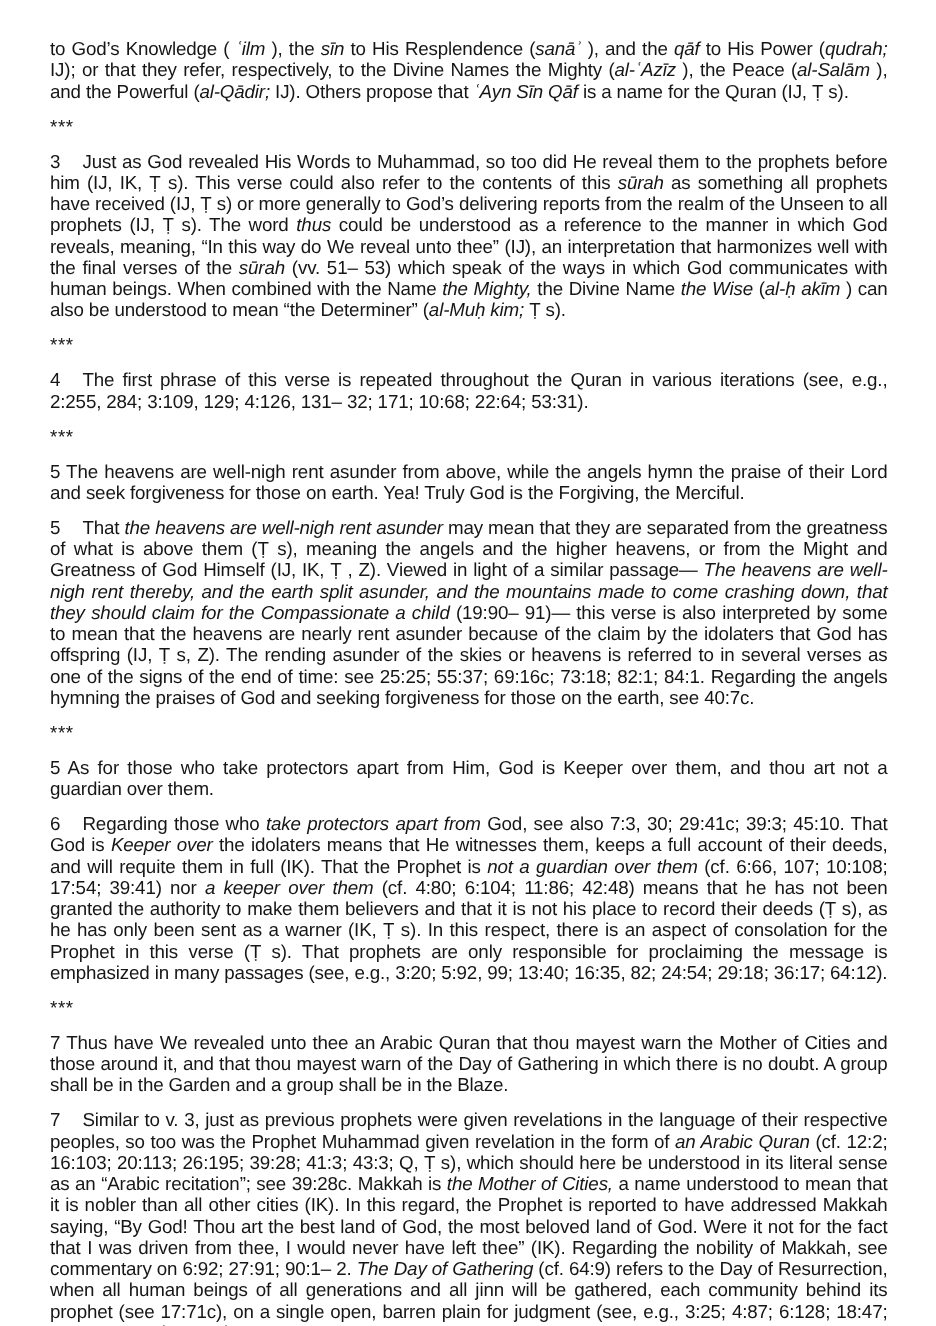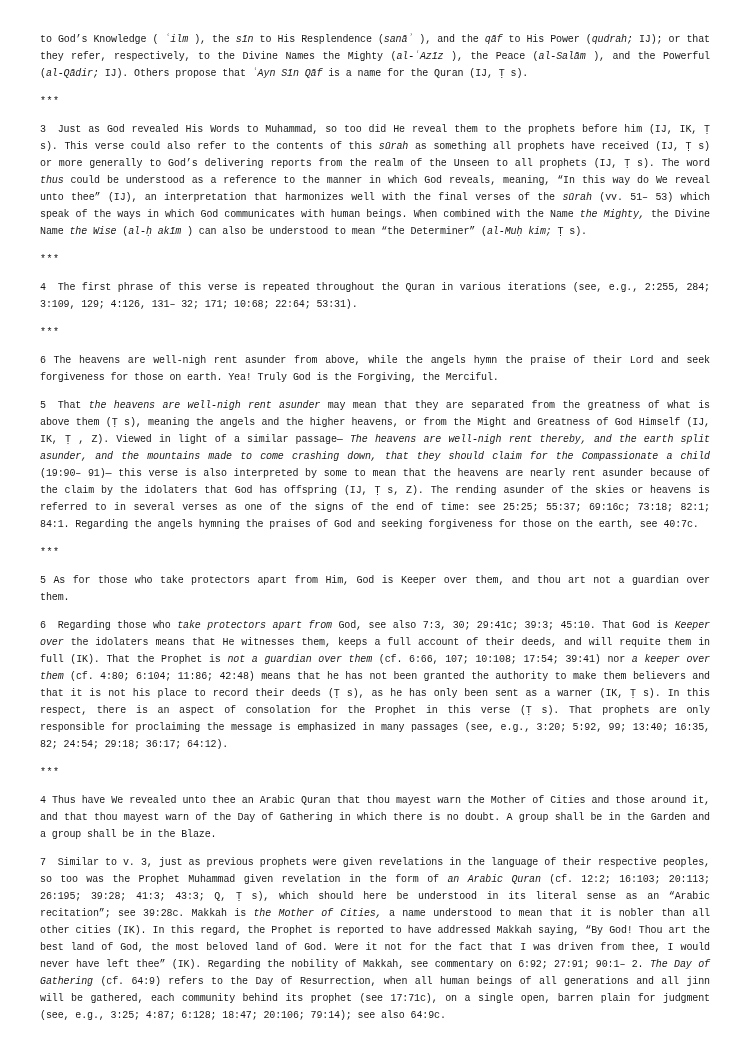--- a/index.html
+++ b/index.html
@@ -14,22 +14,22 @@
     box-sizing: border-box;
     background: #ffffff;
     color: #161616;
     padding: 31px 39px 18px 40px;
     overflow: hidden;
   }
   .page-body {
     width: 670px;
   }
   .para {
-    font-family: Liberation Mono, monospace;
-    font-size: 10px;
+    font-family: Liberation Sans, sans-serif;
+    font-size: 15px;
     line-height: 17px;
     letter-spacing: -0.12px;
     text-align: justify;
     margin: 0 0 11px 0;
     color: #161616;
   }
   .para em {
     font-style: italic;
   }
   .para.separator {
@@ -44,22 +44,22 @@
 <body>
 
 <div class="page">
   <div class="page-body">
       <p class="para commentary"><span>to God’s Knowledge ( </span><em>ʿilm</em><span> ), the </span><em>sīn</em><span> to His Resplendence (</span><em>sanāʾ</em><span> ), and the </span><em>qāf</em><span> to His Power (</span><em>qudrah;</em><span> IJ); or that they refer, respectively, to the Divine Names the Mighty (</span><em>al-ʿAzīz</em><span> ), the Peace (</span><em>al-Salām</em><span> ), and the Powerful (</span><em>al-Qādir;</em><span> IJ). Others propose that </span><em>ʿAyn Sīn Qāf</em><span> is a name for the Quran (IJ, Ṭ s).</span></p>
       <p class="para separator"><span>***</span></p>
       <p class="para commentary"><span>3  Just as God revealed His Words to Muhammad, so too did He reveal them to the prophets before him (IJ, IK, Ṭ s). This verse could also refer to the contents of this </span><em>sūrah</em><span> as something all prophets have received (IJ, Ṭ s) or more generally to God’s delivering reports from the realm of the Unseen to all prophets (IJ, Ṭ s). The word </span><em>thus</em><span> could be understood as a reference to the manner in which God reveals, meaning, “In this way do We reveal unto thee” (IJ), an interpretation that harmonizes well with the final verses of the </span><em>sūrah</em><span> (vv. 51– 53) which speak of the ways in which God communicates with human beings. When combined with the Name </span><em>the Mighty,</em><span> the Divine Name </span><em>the Wise</em><span> (</span><em>al-ḥ akīm</em><span> ) can also be understood to mean “the Determiner” (</span><em>al-Muḥ kim;</em><span> Ṭ s).</span></p>
       <p class="para separator"><span>***</span></p>
       <p class="para commentary"><span>4  The first phrase of this verse is repeated throughout the Quran in various iterations (see, e.g., 2:255, 284; 3:109, 129; 4:126, 131– 32; 171; 10:68; 22:64; 53:31).</span></p>
       <p class="para separator"><span>***</span></p>
-      <p class="para verse"><span>6 The heavens are well-nigh rent asunder from above, while the angels hymn the praise of their Lord and seek forgiveness for those on earth. Yea! Truly God is the Forgiving, the Merciful.</span></p>
+      <p class="para verse"><span>5 The heavens are well-nigh rent asunder from above, while the angels hymn the praise of their Lord and seek forgiveness for those on earth. Yea! Truly God is the Forgiving, the Merciful.</span></p>
       <p class="para commentary"><span>5  That </span><em>the heavens are well-nigh rent asunder</em><span> may mean that they are separated from the greatness of what is above them (Ṭ s), meaning the angels and the higher heavens, or from the Might and Greatness of God Himself (IJ, IK, Ṭ , Z). Viewed in light of a similar passage— </span><em>The heavens are well-nigh rent thereby, and the earth split asunder, and the mountains made to come crashing down, that they should claim for the Compassionate a child</em><span> (19:90– 91)— this verse is also interpreted by some to mean that the heavens are nearly rent asunder because of the claim by the idolaters that God has offspring (IJ, Ṭ s, Z). The rending asunder of the skies or heavens is referred to in several verses as one of the signs of the end of time: see 25:25; 55:37; 69:16c; 73:18; 82:1; 84:1. Regarding the angels hymning the praises of God and seeking forgiveness for those on the earth, see 40:7c.</span></p>
       <p class="para separator"><span>***</span></p>
       <p class="para verse"><span>5 As for those who take protectors apart from Him, God is Keeper over them, and thou art not a guardian over them.</span></p>
       <p class="para commentary"><span>6  Regarding those who </span><em>take protectors apart from</em><span> God, see also 7:3, 30; 29:41c; 39:3; 45:10. That God is </span><em>Keeper over</em><span> the idolaters means that He witnesses them, keeps a full account of their deeds, and will requite them in full (IK). That the Prophet is </span><em>not a guardian over them</em><span> (cf. 6:66, 107; 10:108; 17:54; 39:41) nor </span><em>a keeper over them</em><span> (cf. 4:80; 6:104; 11:86; 42:48) means that he has not been granted the authority to make them believers and that it is not his place to record their deeds (Ṭ s), as he has only been sent as a warner (IK, Ṭ s). In this respect, there is an aspect of consolation for the Prophet in this verse (Ṭ s). That prophets are only responsible for proclaiming the message is emphasized in many passages (see, e.g., 3:20; 5:92, 99; 13:40; 16:35, 82; 24:54; 29:18; 36:17; 64:12).</span></p>
       <p class="para separator"><span>***</span></p>
-      <p class="para verse"><span>4 Thus have We revealed unto thee an Arabic Quran that thou mayest warn the Mother of Cities and those around it, and that thou mayest warn of the Day of Gathering in which there is no doubt. A group shall be in the Garden and a group shall be in the Blaze.</span></p>
+      <p class="para verse"><span>7 Thus have We revealed unto thee an Arabic Quran that thou mayest warn the Mother of Cities and those around it, and that thou mayest warn of the Day of Gathering in which there is no doubt. A group shall be in the Garden and a group shall be in the Blaze.</span></p>
       <p class="para commentary"><span>7  Similar to v. 3, just as previous prophets were given revelations in the language of their respective peoples, so too was the Prophet Muhammad given revelation in the form of </span><em>an Arabic Quran</em><span> (cf. 12:2; 16:103; 20:113; 26:195; 39:28; 41:3; 43:3; Q, Ṭ s), which should here be understood in its literal sense as an “Arabic recitation”; see 39:28c. Makkah is </span><em>the Mother of Cities,</em><span> a name understood to mean that it is nobler than all other cities (IK). In this regard, the Prophet is reported to have addressed Makkah saying, “By God! Thou art the best land of God, the most beloved land of God. Were it not for the fact that I was driven from thee, I would never have left thee” (IK). Regarding the nobility of Makkah, see commentary on 6:92; 27:91; 90:1– 2. </span><em>The Day of Gathering</em><span> (cf. 64:9) refers to the Day of Resurrection, when all human beings of all generations and all jinn will be gathered, each community behind its prophet (see 17:71c), on a single open, barren plain for judgment (see, e.g., 3:25; 4:87; 6:128; 18:47; 20:106; 79:14); see also 64:9c.</span></p>
     </div>
 </div>
 
 </body></html>

